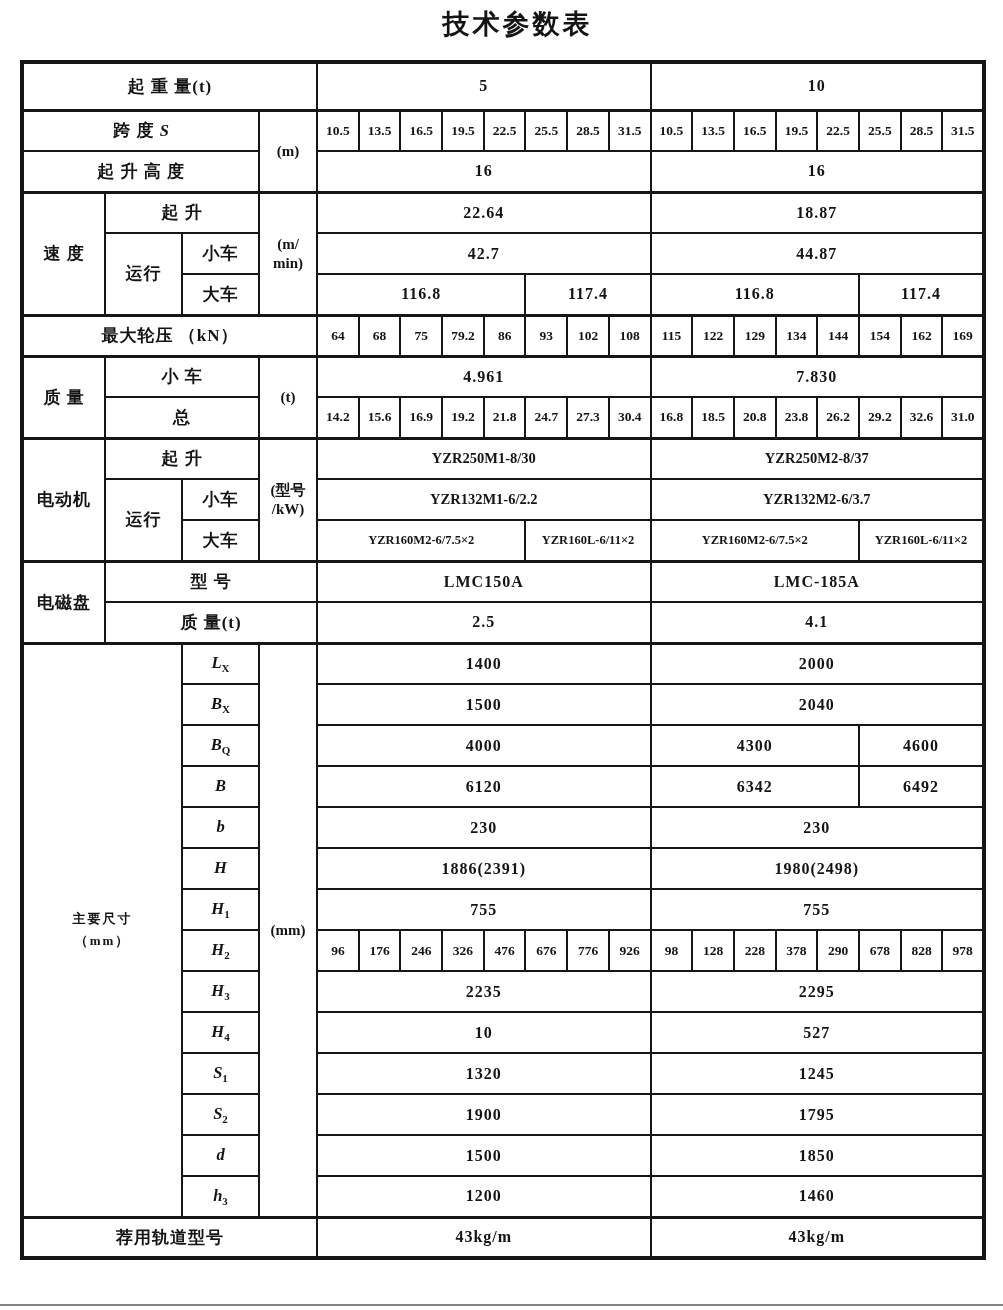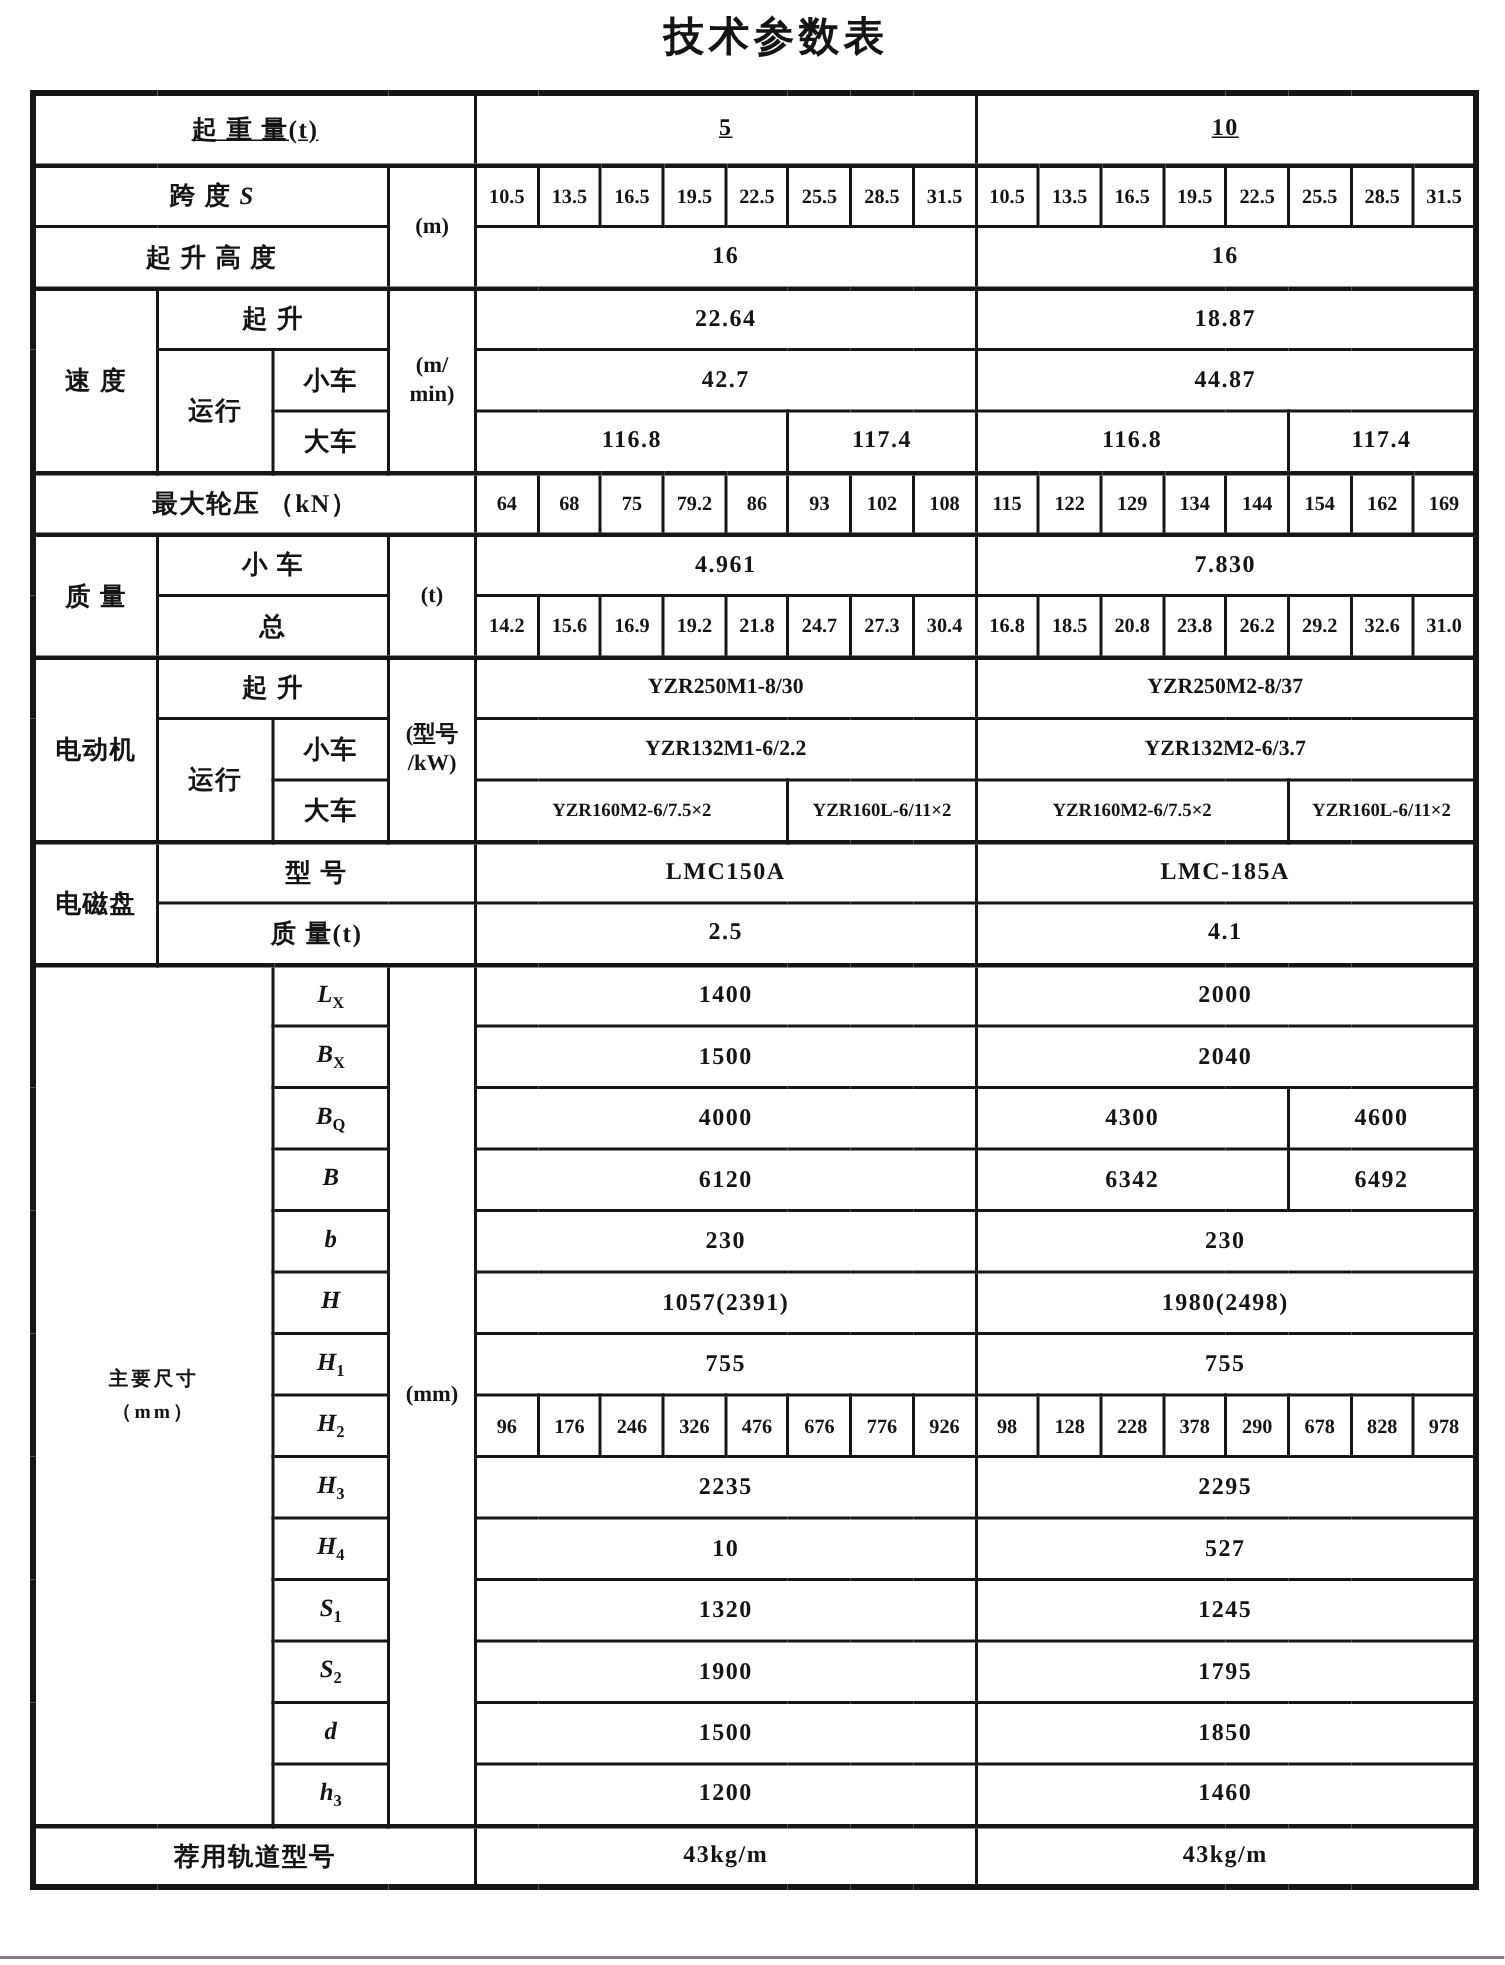--- a/index.html
+++ b/index.html
@@ -12,21 +12,21 @@
     font-size:27px;font-weight:bold;letter-spacing:3px;
     font-family:"Liberation Sans","DejaVu Sans",sans-serif;
   }
   .tbl-wrap{position:absolute;top:60px;left:20px;}
   table{border-collapse:collapse;table-layout:fixed;width:963px;border:4px solid #161616;}
   td{
     border:2px solid #161616;text-align:center;vertical-align:middle;
     padding:0;overflow:hidden;white-space:nowrap;font-weight:bold;
   }
   tr{height:41px;}
-  tr.h1{height:48px;text-decoration:underline;}
+  tr.h1{height:48px;}
   tr.sec > td{border-top-width:3px;}
   .lbl{font-size:17px;letter-spacing:1px;}
   .num{font-size:16px;letter-spacing:1px;}
   .sm{font-size:13.5px;letter-spacing:0;}
   .model{font-size:14.5px;letter-spacing:0;border-radius:14px;}
   .modelsm{font-size:12.5px;letter-spacing:0;margin-top:16px;}
   .unit{font-size:15px;letter-spacing:0;}
   .unit2 div{font-size:15px;line-height:1.25;letter-spacing:0;}
   .dimgrp div{font-size:13px;line-height:1.7;letter-spacing:2px;}
   i.sym{font-style:italic;font-size:16.5px;letter-spacing:0;font-family:"Liberation Serif","DejaVu Serif",serif;}
@@ -246,21 +246,21 @@
   </tr>
 
   <tr>
     <td><i class="sym">b</i><sub></sub></td>
     <td colspan="8" class="num">230</td>
     <td colspan="8" class="num">230</td>
   </tr>
 
   <tr>
     <td><i class="sym">H</i><sub></sub></td>
-    <td colspan="8" class="num">1057(2391)</td>
+    <td colspan="8" class="num">1886(2391)</td>
     <td colspan="8" class="num">1980(2498)</td>
   </tr>
 
   <tr>
     <td><i class="sym">H</i><sub>1</sub></td>
     <td colspan="8" class="num">755</td>
     <td colspan="8" class="num">755</td>
   </tr>
 
   <tr>

